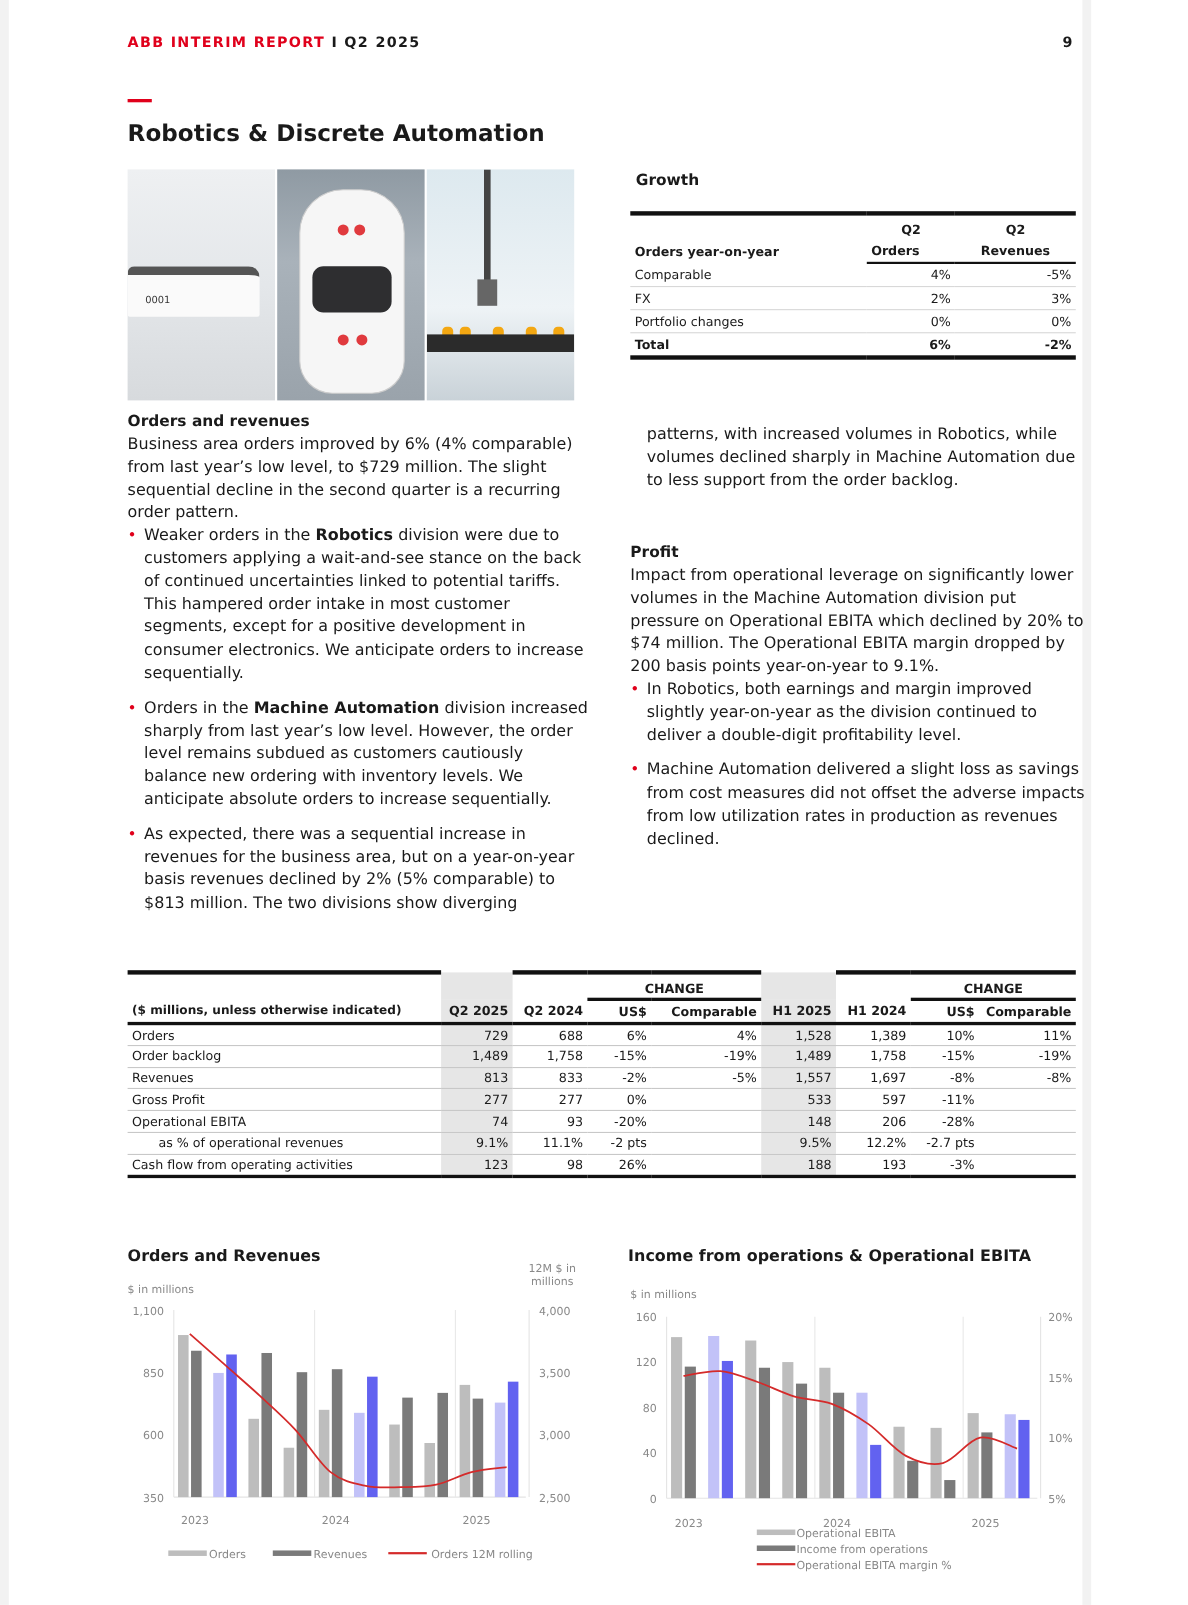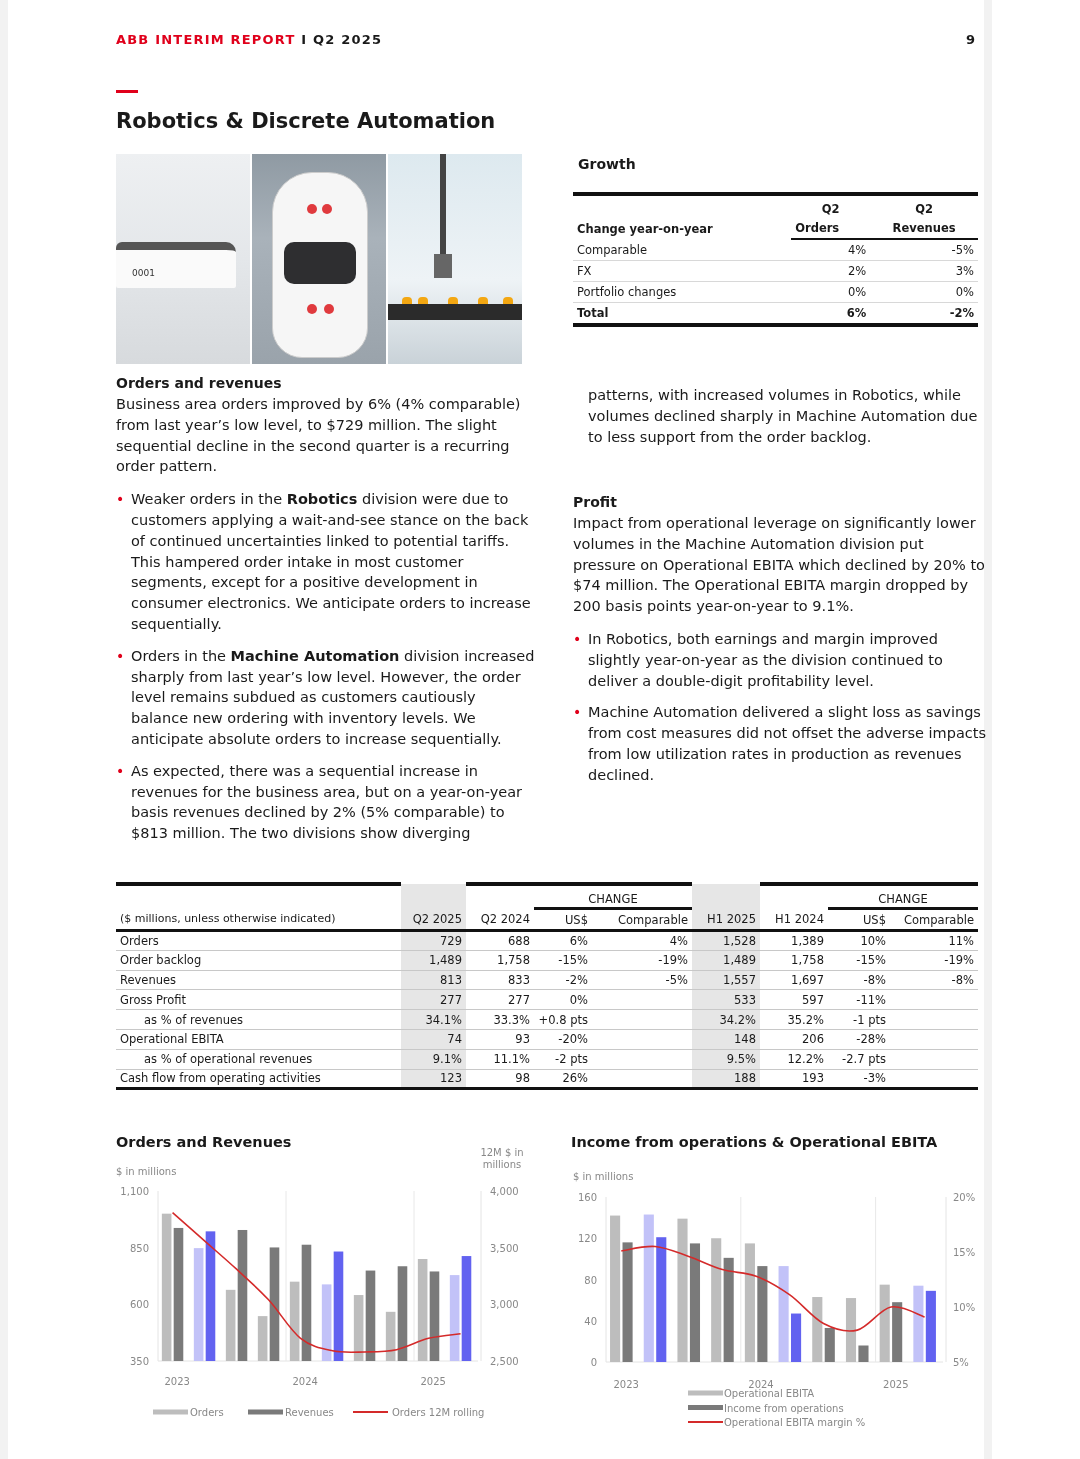--- a/index.html
+++ b/index.html
@@ -22,37 +22,37 @@
   .car-red { position: absolute; width: 10px; height: 10px; border-radius: 50%; background: #e03a3e; }
   .robot-arm { position: absolute; left: 52px; top: 0; width: 6px; height: 110px; background: #444; }
   .gripper { position: absolute; left: 46px; top: 100px; width: 18px; height: 24px; background: #666; }
   .conveyor { position: absolute; left: 0; top: 150px; width: 100%; height: 16px; background: #2b2b2b; }
   .orange { position: absolute; top: 143px; width: 10px; height: 8px; background: #f3a712; border-radius: 4px 4px 0 0; }
 
   .sub { font-size: 14px; font-weight: bold; }
   .txt { font-size: 14.5px; line-height: 20.8px; color: #1a1a1a; }
   .col-left { position: absolute; left: 108px; top: 375px; width: 420px; }
   .col-right { position: absolute; left: 565px; width: 415px; }
-  ul.bul { list-style: none; margin-top: 12px; }
+  ul.bul { list-style: none; }
   ul.bul li { position: relative; padding-left: 15px; margin-bottom: 11px; }
   ul.bul li::before { content: "•"; position: absolute; left: 0; top: 0; color: #e0001b; font-size: 14px; }
 
   .growth-title { position: absolute; left: 570px; top: 156px; font-size: 14px; font-weight: bold; }
   table.growth { position: absolute; left: 565px; top: 192px; width: 405px; border-collapse: collapse; font-size: 11.5px; }
   table.growth thead tr:first-child th { border-top: 4px solid #111; }
   table.growth th { font-weight: bold; padding: 2px 4px; line-height: 15px; }
   table.growth th:first-child { text-align: left; vertical-align: bottom; }
   table.growth thead tr:last-child th { border-bottom: 2px solid #111; }
   table.growth td { text-align: right; padding: 3px 4px; border-bottom: 1px solid #d8d8d8; height: 21px; }
   table.growth td:first-child { text-align: left; }
   table.growth tr.total td { font-weight: bold; border-bottom: 4px solid #111; }
 
   table.kf { position: absolute; left: 108px; top: 882px; width: 862px; border-collapse: collapse; font-size: 11.5px; }
   table.kf tr.top th { border-top: 4px solid #111; height: 22px; padding-top: 6px; }
-  table.kf th { font-weight: normal; text-align: right; padding: 1px 4px; margin-top: 14px; }
+  table.kf th { font-weight: bold; text-align: right; padding: 1px 4px; margin-top: 14px; }
   table.kf th.change { text-align: center; border-bottom: 3px solid #111; }
   table.kf tr.heads th { border-bottom: 3px solid #111; height: 22px; }
   table.kf tr.heads th:first-child { text-align: left; font-size: 11px; }
   table.kf td { text-align: right; padding: 0 4px; height: 19.8px; border-bottom: 1px solid #c8c8c8; }
   table.kf td:first-child { text-align: left; }
   table.kf td.ind { padding-left: 28px; }
   table.kf .shade { background: #e6e6e6; }
   table.kf tr:last-child td { border-bottom: 3px solid #111; }
 
   .chart-title { position: absolute; font-size: 14.5px; font-weight: bold; }
@@ -96,21 +96,21 @@
       <div class="orange" style="left:90px"></div>
       <div class="orange" style="left:115px"></div>
       <div class="conveyor"></div>
     </div>
   </div>
 
   <div class="growth-title">Growth</div>
   <table class="growth">
     <thead>
       <tr>
-        <th rowspan="2" style="vertical-align:bottom;padding-top:6px">Change year-on-year</th>
+        <th rowspan="2" style="vertical-align:bottom;padding-top:6px">Orders year-on-year</th>
         <th style="padding-top:6px">Q2</th>
         <th style="padding-top:6px">Q2</th>
       </tr>
       <tr>
         <th>Orders</th>
         <th>Revenues</th>
       </tr>
     </thead>
     <tbody>
       <tr>
@@ -227,31 +227,20 @@
         </tr>
         <tr>
           <td>Gross Profit</td>
           <td class="shade">277</td>
           <td>277</td>
           <td>0%</td>
           <td></td>
           <td class="shade">533</td>
           <td>597</td>
           <td>-11%</td>
-          <td></td>
-        </tr>
-        <tr>
-          <td class="ind">as % of revenues</td>
-          <td class="shade">34.1%</td>
-          <td>33.3%</td>
-          <td>+0.8 pts</td>
-          <td></td>
-          <td class="shade">34.2%</td>
-          <td>35.2%</td>
-          <td>-1 pts</td>
           <td></td>
         </tr>
         <tr>
           <td>Operational EBITA</td>
           <td class="shade">74</td>
           <td>93</td>
           <td>-20%</td>
           <td></td>
           <td class="shade">148</td>
           <td>206</td>

